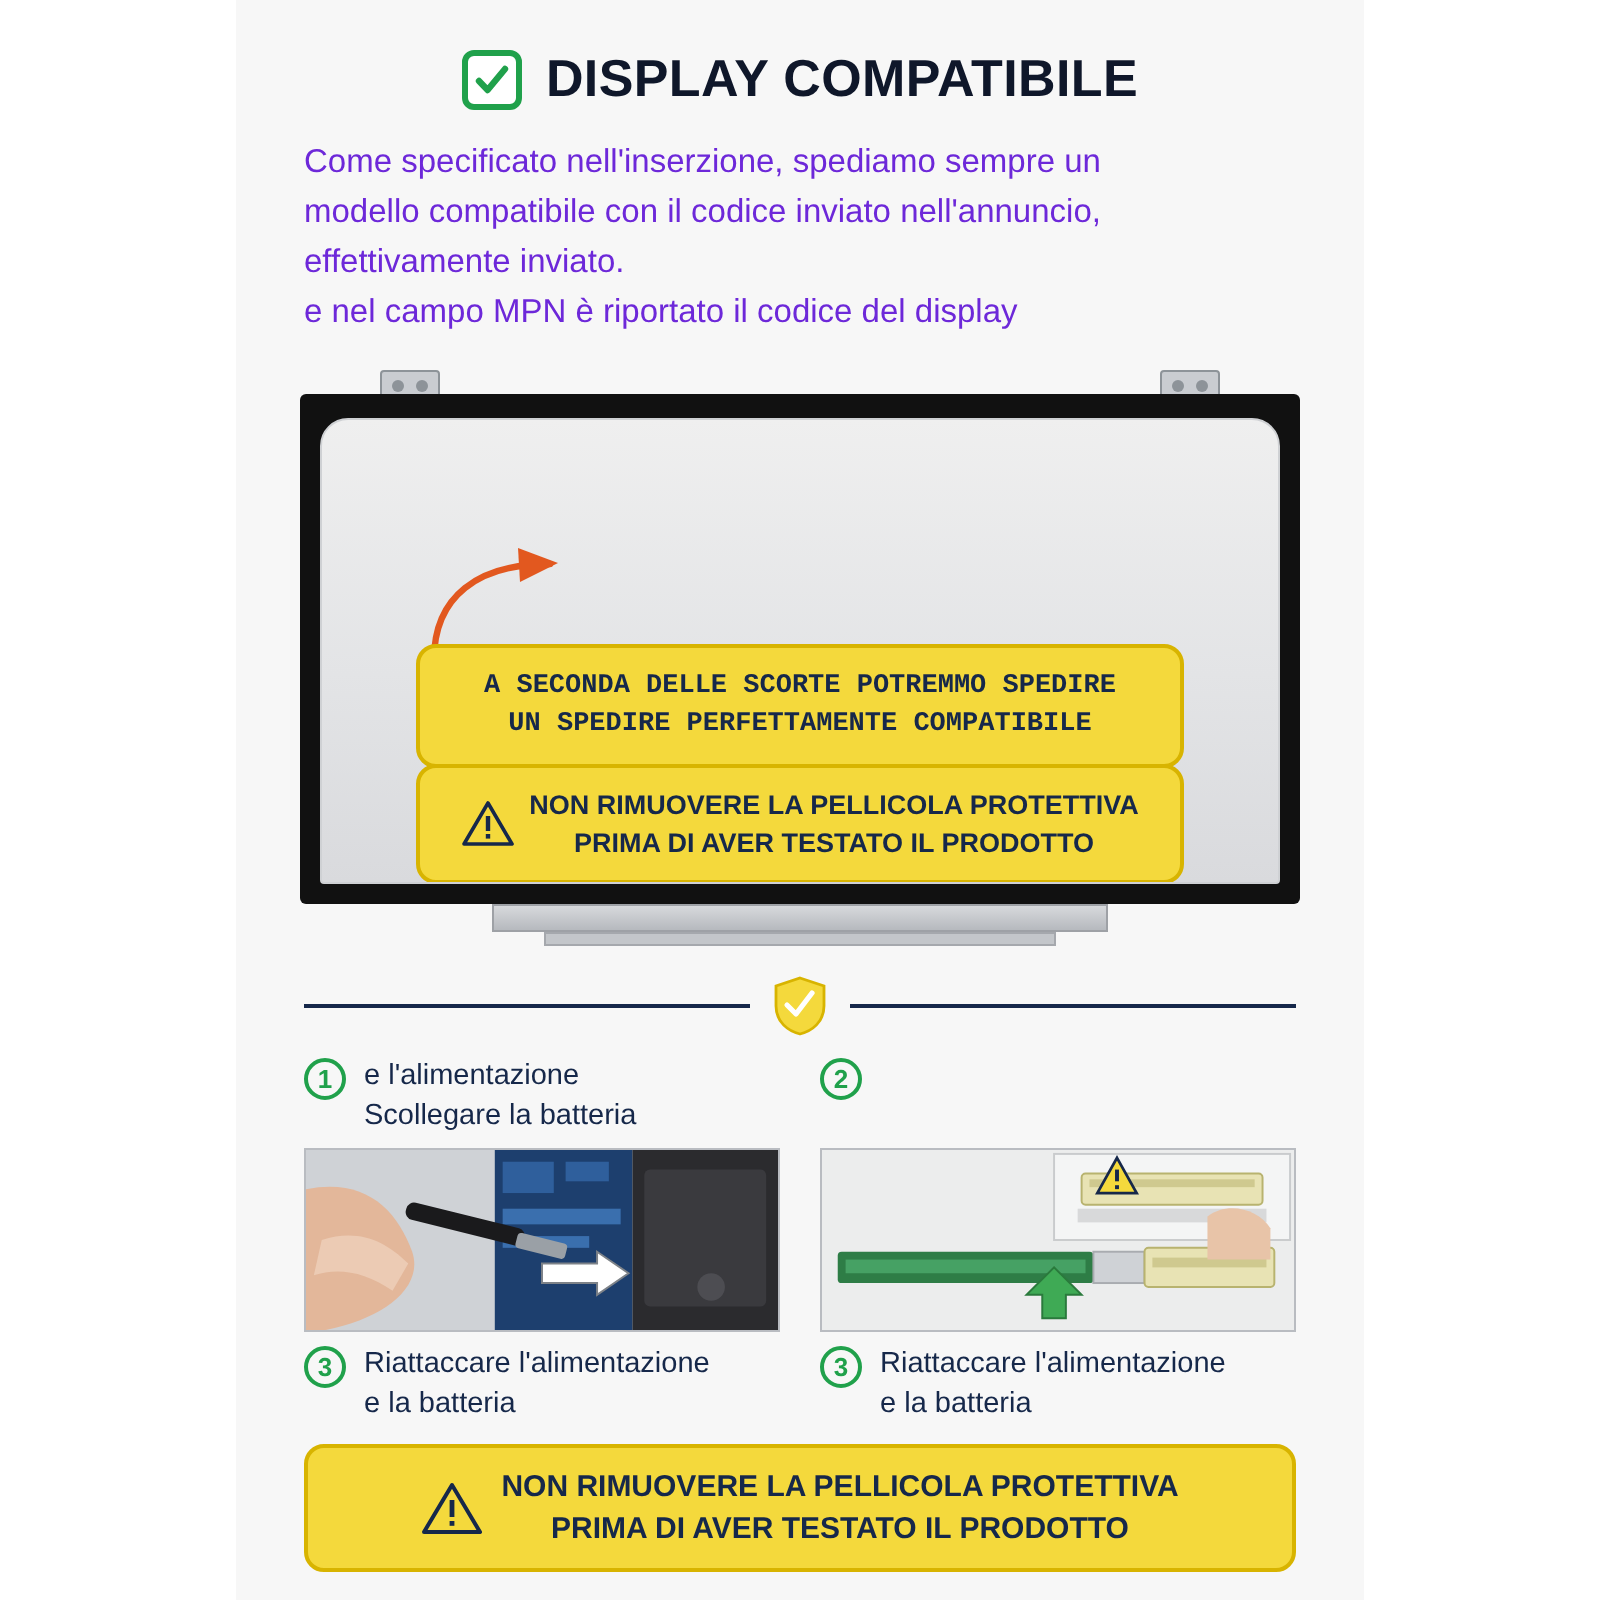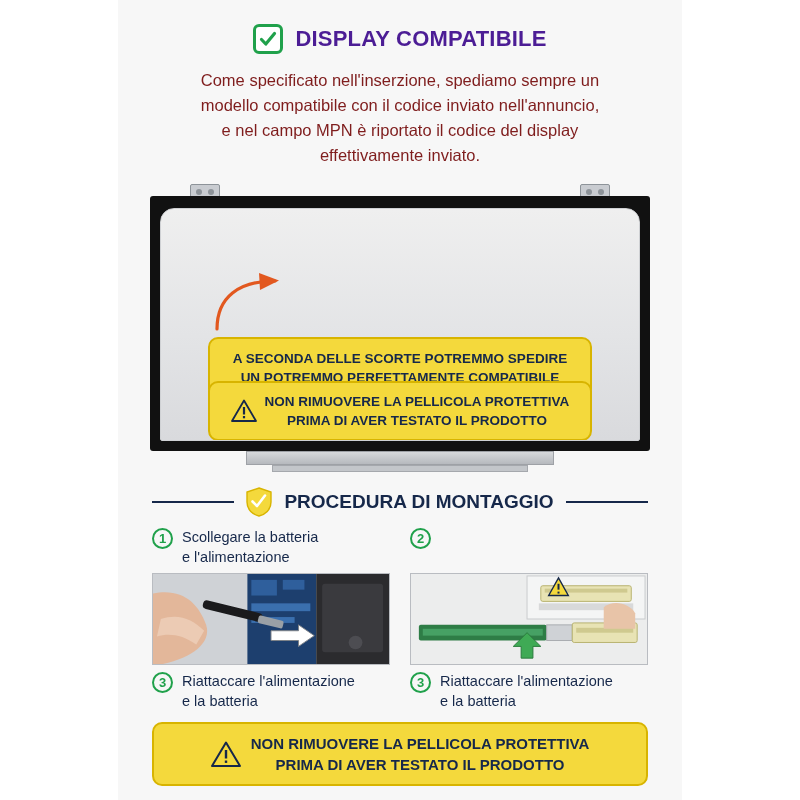--- a/index.html
+++ b/index.html
@@ -45,31 +45,31 @@
     border-radius: 6px;
     background: #ffffff;
     border: 3px solid #20a14b;
     display: flex;
     align-items: center;
     justify-content: center;
     box-sizing: border-box;
   }
   .check-box-icon svg { display: block; }
   .header-title {
-    font-size: 22px;
+    font-size: 26px;
     font-weight: bold;
-    color: #4c1d95;
+    color: #0f172a;
     letter-spacing: 0.2px;
   }
   .intro {
     margin: 14px 34px 0 34px;
-    text-align: center;
+    text-align: left;
     font-size: 16.5px;
     line-height: 25px;
-    color: #7f1d1d;
+    color: #6d28d9;
   }
 
   
   .display-wrap {
     position: relative;
     margin: 16px auto 0 auto;
     width: 500px;
     height: 295px;
   }
   .tab {
@@ -142,21 +142,21 @@
     border: 2px solid #d8b400;
     border-radius: 10px;
     box-sizing: border-box;
     text-align: center;
     color: #16284a;
     font-weight: bold;
     font-size: 13.5px;
     line-height: 19px;
     padding: 10px 8px;
   }
-  .callout.one { top: 128px; }
+  .callout.one { top: 112px; font-family: Liberation Mono, monospace; }
   .callout.two {
     top: 172px;
     display: flex;
     align-items: center;
     justify-content: center;
     gap: 8px;
     padding: 9px 8px;
   }
   .warn-tri { flex: 0 0 auto; }
 
@@ -277,39 +277,39 @@
         <svg width="18" height="18" viewBox="0 0 18 18">
           <path d="M2.5 9.5 L6.8 14 L15.5 3.5" fill="none" stroke="#20a14b" stroke-width="3.2" stroke-linecap="round" stroke-linejoin="round"></path>
         </svg>
       </span>
       <span class="header-title">DISPLAY COMPATIBILE</span>
     </div>
 
     <div class="intro">
       <div>Come specificato nell'inserzione, spediamo sempre un</div>
       <div>modello compatibile con il codice inviato nell'annuncio,</div>
+      <div>effettivamente inviato.</div>
       <div>e nel campo MPN è riportato il codice del display</div>
-      <div>effettivamente inviato.</div>
     </div>
 
     <div class="display-wrap">
       <div class="tab left"></div>
       <div class="tab right"></div>
 
       <div class="bezel">
         <div class="screen">
 
           <svg class="arrow-curve" viewBox="0 0 80 60">
             <path d="M8 58 C 8 26, 30 10, 66 10" fill="none" stroke="#e2581f" stroke-width="3.2" stroke-linecap="round"></path>
             <path d="M50 2 L70 9.5 L51 19 Z" fill="#e2581f"></path>
           </svg>
 
           <div class="callout one">
             <div>A SECONDA DELLE SCORTE POTREMMO SPEDIRE</div>
-            <div>UN POTREMMO PERFETTAMENTE COMPATIBILE</div>
+            <div>UN SPEDIRE PERFETTAMENTE COMPATIBILE</div>
           </div>
 
           <div class="callout two">
             <svg class="warn-tri" width="26" height="24" viewBox="0 0 26 24">
               <path d="M13 1.5 L25 22 L1 22 Z" fill="#f4d93c" stroke="#16284a" stroke-width="1.8" stroke-linejoin="round"></path>
               <rect x="11.9" y="8" width="2.2" height="7.5" fill="#16284a"></rect>
               <rect x="11.9" y="17" width="2.2" height="2.3" fill="#16284a"></rect>
             </svg>
             <span>
               <span style="display:block">NON RIMUOVERE LA PELLICOLA PROTETTIVA</span>
@@ -322,32 +322,31 @@
       <div class="stand"></div>
       <div class="stand-base"></div>
     </div>
 
     <div class="section-head">
       <span class="rule"></span>
       <svg class="shield-icon" width="26" height="30" viewBox="0 0 26 30">
         <path d="M13 1 L25 5 V15 C25 23 19 27.5 13 29 C7 27.5 1 23 1 15 V5 Z" fill="#f4d93c" stroke="#d8b400" stroke-width="1.4"></path>
         <path d="M6.5 14.5 L11 19 L19 8.5" fill="none" stroke="#ffffff" stroke-width="2.6" stroke-linecap="round" stroke-linejoin="round"></path>
       </svg>
-      <span class="section-title">PROCEDURA DI MONTAGGIO</span>
       <span class="rule"></span>
     </div>
 
     <div class="steps">
 
       <div class="col">
         <div class="step-line">
           <span class="num">1</span>
           <span>
+            <span style="display:block">e l'alimentazione</span>
             <span style="display:block">Scollegare la batteria</span>
-            <span style="display:block">e l'alimentazione</span>
           </span>
         </div>
 
         <div class="photo">
           <svg width="100%" height="100%" viewBox="0 0 240 92" preserveAspectRatio="none">
             <rect x="0" y="0" width="240" height="92" fill="#cfd2d6"></rect>
             <rect x="96" y="0" width="70" height="92" fill="#1d3f6e"></rect>
             <rect x="100" y="6" width="26" height="16" fill="#2f5f9c"></rect>
             <rect x="132" y="6" width="22" height="10" fill="#2f5f9c"></rect>
             <rect x="100" y="30" width="60" height="8" fill="#3a6fae"></rect>

